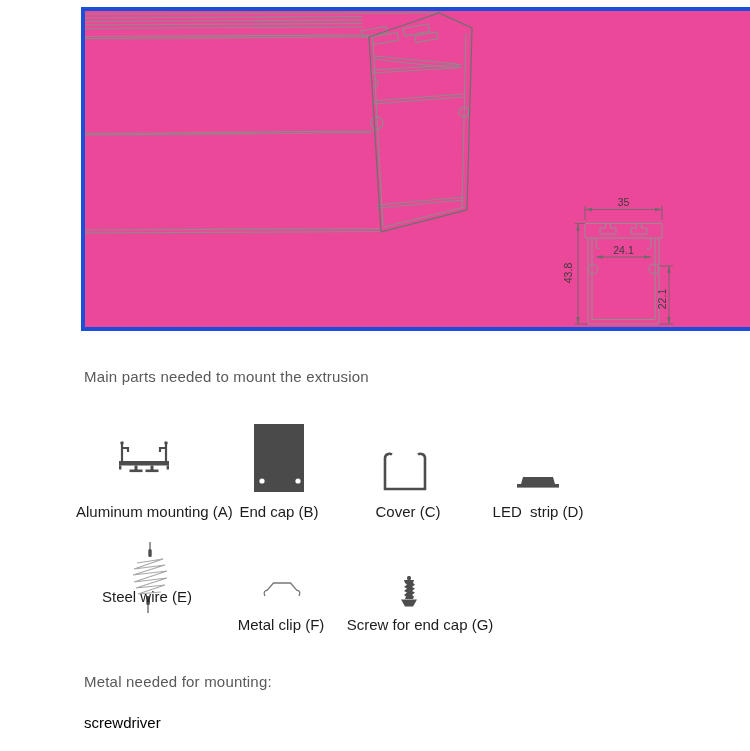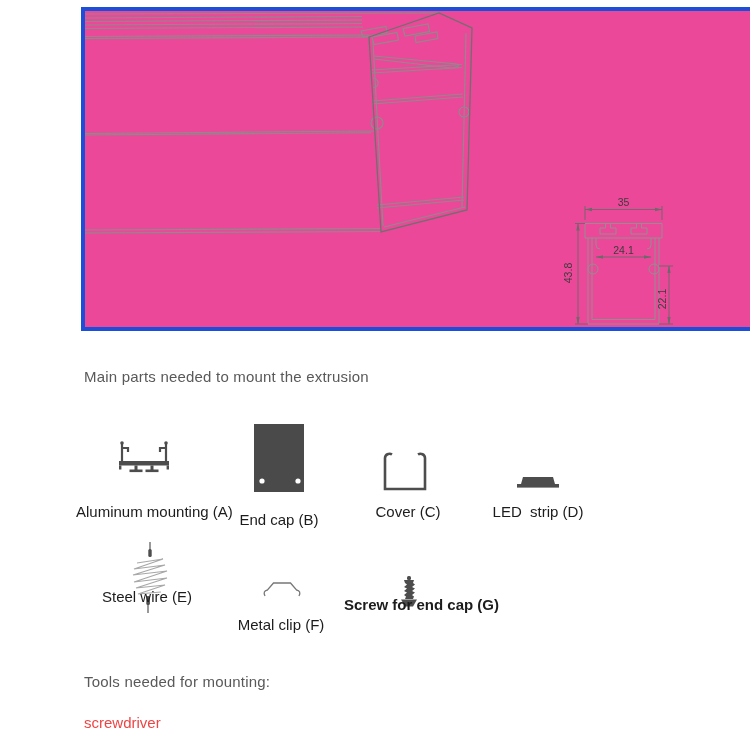--- a/index.html
+++ b/index.html
@@ -7,21 +7,21 @@
        font-family:"Liberation Sans","DejaVu Sans",sans-serif;color:#1f1f1f;}
   .abs{position:absolute;}
   
   .drawing-box{left:81px;top:7px;width:697px;height:324px;border:4px solid #1d4ed8;
                box-sizing:border-box;background:#ec4899;}
   .drawing-box svg{position:absolute;left:0;top:0;}
   
   .section-heading{font-size:15px;font-weight:normal;color:#595959;letter-spacing:.2px;}
   
   .part-label{font-size:15px;color:#1c1c1c;text-align:center;white-space:pre;}
-  .tool-item{font-size:15px;color:#ef4444;}
+  .tool-item{font-size:15px;color:#000000;}
   .icon{display:block;}
 </style>
 </head>
 <body>
 
 <div class="abs drawing-box">
   <svg width="591" height="318" viewBox="0 0 591 318">
     <g stroke="#8c8c8c" stroke-width="1.1" fill="none">
 
       <path d="M-4,3 L354,2"></path>
@@ -134,21 +134,21 @@
       <rect x="50.6" y="25.5" width="2.4" height="4"></rect>
   </g>
 </svg>
 <div class="abs part-label" style="left:76px;top:503px;width:148px;">Aluminum mounting (A)</div>
 
 <svg class="abs icon" style="left:254px;top:424px;" width="50" height="68" viewBox="0 0 50 68">
   <rect x="0" y="0" width="50" height="68" fill="#4a4a4a"></rect>
   <circle cx="8" cy="57" r="2.6" fill="#ffffff"></circle>
   <circle cx="44" cy="57" r="2.6" fill="#ffffff"></circle>
 </svg>
-<div class="abs part-label" style="left:238px;top:503px;width:82px;margin-top:8px;">End cap (B)</div>
+<div class="abs part-label" style="left:238px;top:503px;width:82px;">End cap (B)</div>
 
 <svg class="abs icon" style="left:381px;top:449px;" width="48" height="44" viewBox="0 0 48 44">
   <g stroke="#4d4d4d" stroke-width="2.6" fill="none">
     <path d="M4,14 V40 H44 V14"></path>
     <path d="M4,14 V9 a4.5,4.5 0 0 1 7,-3.5"></path>
     <path d="M44,14 V9 a4.5,4.5 0 0 0 -7,-3.5"></path>
   </g>
 </svg>
 <div class="abs part-label" style="left:366px;top:503px;width:84px;text-align:center;">Cover (C)</div>
 
@@ -179,16 +179,16 @@
 <div class="abs part-label" style="left:233px;top:616px;width:96px;">Metal clip (F)</div>
 
 <svg class="abs icon" style="left:400px;top:576px;" width="18" height="32" viewBox="0 0 18 32">
   <g fill="#4d4d4d">
     <rect x="7" y="0" width="4" height="4" rx="1.5"></rect>
     <path d="M4,4 L14,4 L13,7 L15,8.5 L12,11 L15,12.5 L12,15 L15,16.5 L12,19 L14,20.5 L13,23 L5,23
              L6,20.5 L4,19 L7,16.5 L4,15 L7,12.5 L4,11 L7,8.5 L5,7 Z"></path>
     <polygon points="1,23.5 17,23.5 13,30.5 5,30.5"></polygon>
   </g>
 </svg>
-<div class="abs part-label" style="left:344px;top:596px;width:152px;font-weight:bold;">Screw for end cap (G)</div>
+<div class="abs part-label" style="left:344px;top:616px;width:152px;">Screw for end cap (G)</div>
 
-<div class="abs section-heading" style="left:84px;top:673px;">Tools needed for mounting:</div>
+<div class="abs section-heading" style="left:84px;top:673px;">Metal needed for mounting:</div>
 <div class="abs tool-item" style="left:84px;top:714px;">screwdriver</div>
 
 </body></html>

